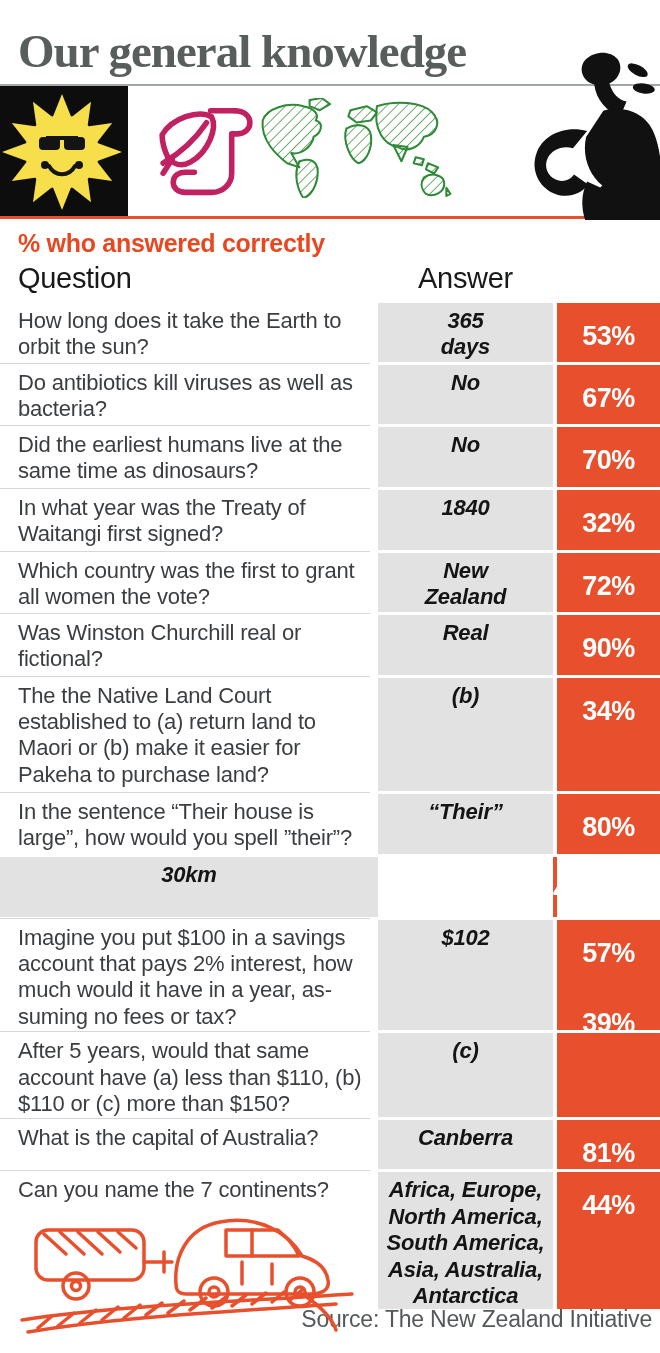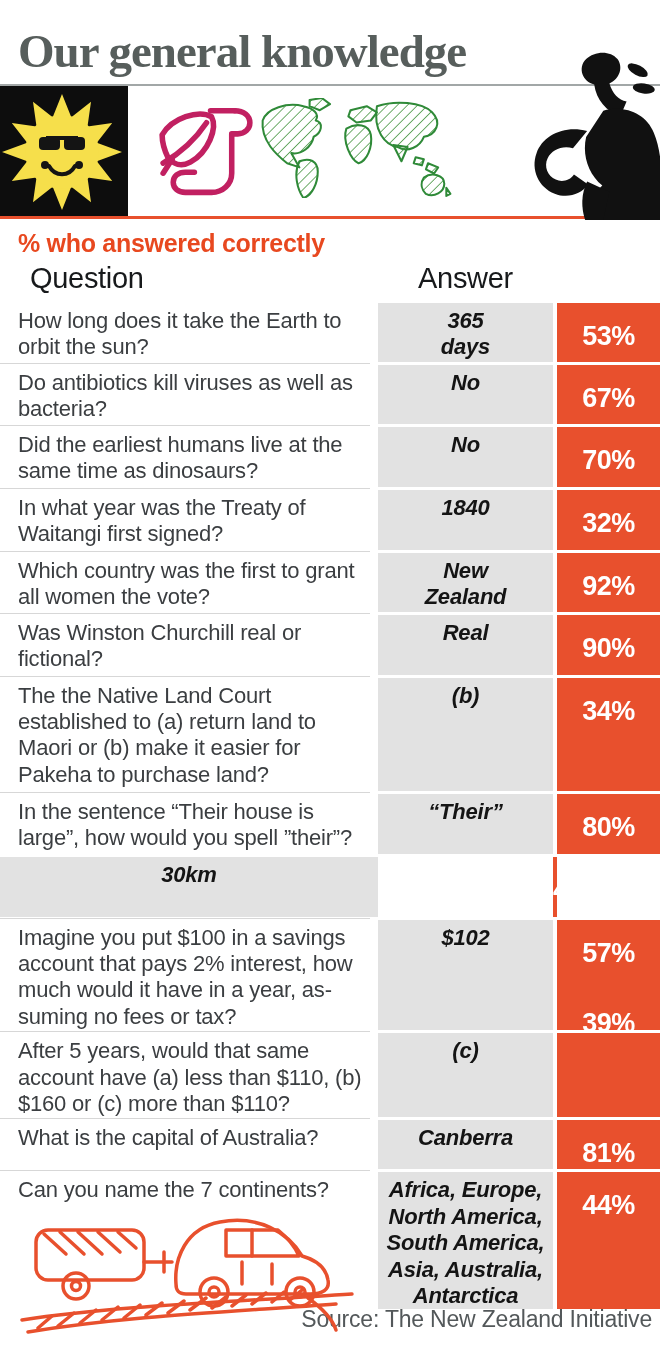--- a/index.html
+++ b/index.html
@@ -13,21 +13,21 @@
           border-bottom:3px solid #e8502d;background:#fff;}
   .sunbox{position:absolute;left:0;top:0;width:128px;height:130px;background:#0d0d0d;}
   .sunbox svg{position:absolute;left:0;top:0;}
   .scrollicon{position:absolute;left:148px;top:14px;}
   .mapicon{position:absolute;left:252px;top:12px;}
   .dinoicon{position:absolute;right:-2px;top:-36px;z-index:3;}
   
   .subtitle{margin:10px 8px 0 18px;font-size:25px;font-weight:700;color:#e8481f;letter-spacing:-0.3px;}
   .colheads{display:grid;grid-template-columns:378px 175px 4px 103px;margin-top:4px;}
   .colheads .h{font-size:29px;font-weight:500;color:#17191b;letter-spacing:-0.3px;}
-  .colheads .hq{padding-left:30px;}
+  .colheads .hq{padding-left:18px;}
   .colheads .ha{text-align:center;}
   
   .tbl{margin-top:8px;}
   .row{display:grid;grid-template-columns:378px 175px 4px 103px;}
   .row + .row{margin-top:3px;}
   .cq{position:relative;padding:5px 14px 0 18px;font-size:22px;line-height:1.2;
       color:#3b3e41;letter-spacing:-0.2px;}
   .row + .row .cq::before{content:"";position:absolute;top:-2px;left:0;right:8px;height:1px;background:#d7d7d7;}
   .ca{background:#e2e2e2;text-align:center;padding-top:5px;font-size:22px;line-height:1.2;
       font-weight:700;color:#141414;letter-spacing:-0.2px;font-style:italic;}
@@ -142,21 +142,21 @@
       <div class="row" style="min-height: 60px;">
         <div class="cq">In what year was the Treaty of Waitangi first signed?</div>
         <div class="ca">1840</div>
         <div></div>
         <div class="cp"><span>32%</span></div>
       </div>
       <div class="row" style="min-height: 59px;">
         <div class="cq">Which country was the first to grant all women the vote?</div>
         <div class="ca">New<br>Zealand</div>
         <div></div>
-        <div class="cp"><span>92%</span></div>
+        <div class="cp"><span>72%</span></div>
       </div>
       <div class="row" style="min-height: 60px;">
         <div class="cq">Was Winston Churchill real or fictional?</div>
         <div class="ca">Real</div>
         <div></div>
         <div class="cp"><span>90%</span></div>
       </div>
       <div class="row" style="min-height: 113px;">
         <div class="cq">The the Native Land Court established to (a) return land to Maori or (b) make it easier for Pakeha to purchase land?</div>
         <div class="ca">(b)</div>
@@ -174,21 +174,21 @@
         <div></div>
         <div class="cp"><span>48%</span></div>
       </div>
       <div class="row" style="min-height: 109px;">
         <div class="cq">Imagine you put $100 in a savings account that pays 2% interest, how much would it have in a year, as-suming no fees or tax?</div>
         <div class="ca">$102</div>
         <div></div>
         <div class="cp"><span>57%</span><span class="pct-bottom">39%</span></div>
       </div>
       <div class="row" style="min-height: 83px;">
-        <div class="cq">After 5 years, would that same account have (a) less than $110, (b) $160 or (c) more than $110?</div>
+        <div class="cq">After 5 years, would that same account have (a) less than $110, (b) $110 or (c) more than $150?</div>
         <div class="ca">(c)</div>
         <div></div>
         <div class="cp"></div>
       </div>
       <div class="row" style="min-height: 37px; border-radius: 8px;">
         <div class="cq">What is the capital of Australia?</div>
         <div class="ca">Canberra</div>
         <div></div>
         <div class="cp"><span>81%</span></div>
       </div>

